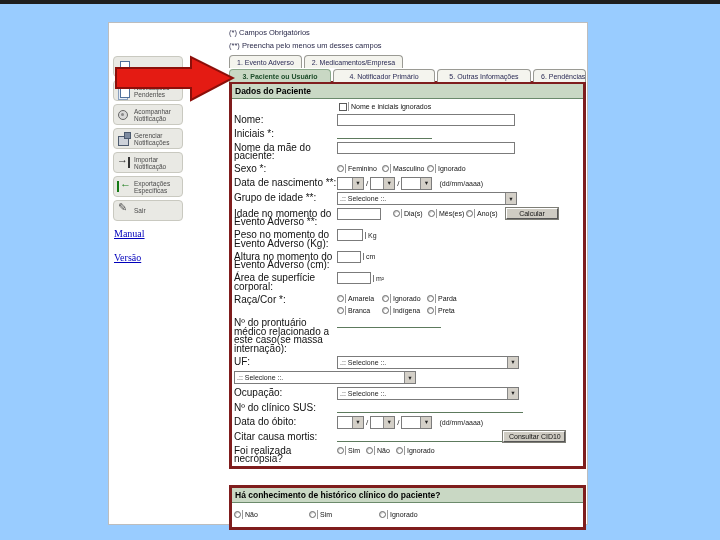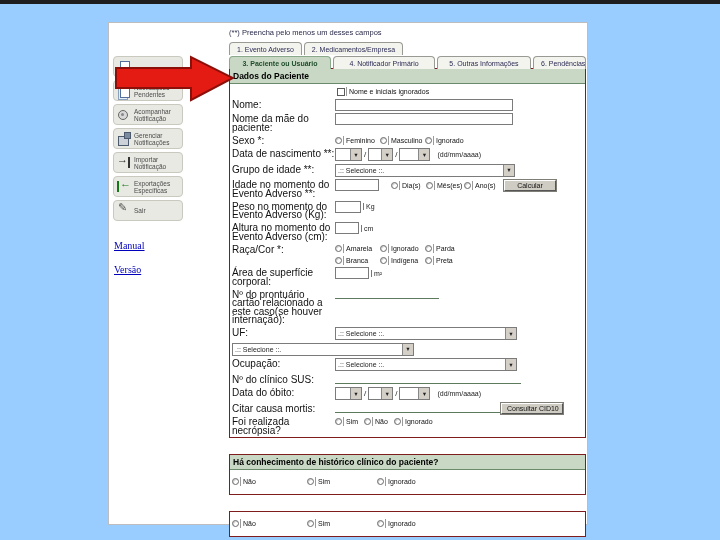--- a/index.html
+++ b/index.html
@@ -18,21 +18,21 @@
   }
 
   
   .sidebar { position:absolute; left:4px; top:33px; width:70px; }
   .sbtn {
     background:#e9e9e4; border:1px solid #c9c9c0; border-radius:4px;
     min-height:21px; margin-bottom:3px; display:flex; align-items:center;
     font-size:6.5px; color:#4a4a4a; line-height:7px; padding:2px 1px;
   }
   .sbtn .lbl { flex:1; }
-  .side-links { position:absolute; left:5px; top:217px; }
+  .side-links { position:absolute; left:5px; top:205px; }
   .side-links a {
     display:block; font-family:"Liberation Serif", serif; font-size:10px;
     color:#0000bb; text-decoration:underline; margin-bottom:13px; width:40px;
   }
 
   
   .ic { width:14px; height:14px; margin:0 3px 0 2px; position:relative; flex-shrink:0; }
   .ic-doc::before, .ic-pages::after {
     content:""; position:absolute; left:3px; top:1px; width:8px; height:11px;
     background:#fff; border:1px solid #51719c;
@@ -78,21 +78,21 @@
   .tab {
     border:1px solid #9a9a94; border-bottom:none; border-radius:4px 4px 0 0;
     background:#f4f4ee; color:#2a2a55; font-size:7px; padding:3px 7px 2px;
     white-space:nowrap; text-align:center;
   }
   .tabrow2 { margin-top:1px; margin-bottom:-1px; position:relative; z-index:2; }
   .tabrow2 .tab { flex:none; }
   .tab.active { background:#c9d8c4; color:#1e4d2a; border-color:#8aa88a; font-weight:bold; }
   .t3{width:102px;} .t4{width:102px;} .t5{width:94px;} .t6{width:53px;}
 
-  .mainbox { border:1px solid #7f1d1d; background:#fff; position:relative; z-index:1; }
+  .mainbox { border:3px solid #7f1d1d; background:#fff; position:relative; z-index:1; }
   .sect-h {
     background:#c9d8c4; border-bottom:1px solid #6b8a6b; color:#000;
     font-size:8.5px; font-weight:bold; padding:2px 3px;
   }
   .pad { padding:3px 3px 1px 2px; }
 
   .frow { display:flex; align-items:flex-start; margin-bottom:2.5px; }
   .flabel { width:103px; flex-shrink:0; font-size:10px; line-height:8.5px; color:#111; padding-top:2px; }
   .fctrl { flex:1; display:flex; align-items:center; min-height:11px; }
 
@@ -181,20 +181,21 @@
 
   <div class="arrow-wrap">
     <svg width="120" height="47" viewBox="0 0 120 47">
       <polygon points="1,13 76,13 76,2 118,23 76,45 76,33 1,33" fill="#e41b13" stroke="#8c0f0a" stroke-width="2"></polygon>
     </svg>
   </div>
 
   <div class="content">
 
     <div class="notes">
+      <div>(*) Campos Obrigatórios</div>
       <div>(**) Preencha pelo menos um desses campos</div>
     </div>
 
     <div class="tabrow">
       <div class="tab">1. Evento Adverso</div>
       <div class="tab">2. Medicamentos/Empresa</div>
     </div>
     <div class="tabrow tabrow2">
       <div class="tab active t3">3. Paciente ou Usuário</div>
       <div class="tab t4">4. Notificador Primário</div>
@@ -214,20 +215,26 @@
           </span>
         </div>
 
         <div class="frow">
           <span class="flabel">Nome:</span>
           <span class="fctrl">
               <input class="tinput w178" style="">
             </span>
         </div>
 
+        <div class="frow">
+          <span class="flabel">Iniciais *:</span>
+          <span class="fctrl">
+              <input class="uinput w95" style="border-top: none; border-right: none; border-left: none; border-image: initial; border-bottom: 1px solid rgb(93, 122, 93); background: transparent;">
+            </span>
+        </div>
 
         <div class="frow">
           <span class="flabel">Nome da mãe do paciente:</span>
           <span class="fctrl">
               <input class="tinput w178" style="">
             </span>
         </div>
 
         <div class="frow">
           <span class="flabel">Sexo *:</span>
@@ -314,20 +321,28 @@
         </div>
 
         <div class="frow">
           <span class="flabel">Altura no momento do Evento Adverso (cm):</span>
           <span class="fctrl">
             <input class="tinput w24" style="">
             <span class="unit">cm</span>
           </span>
         </div>
 
+
+        <div class="frow">
+          <span class="flabel">Área de superfície corporal:</span>
+          <span class="fctrl">
+            <input class="tinput w34" style="">
+            <span class="unit">m²</span>
+          </span>
+        </div>
 
         <div class="frow">
           <span class="flabel">Raça/Cor *:</span>
           <span class="fctrl">
             <span class="stack">
               <span style="display:flex;">
                 <span class="ropt w45">
                   <span class="rc"></span>
                     <span class="rsep"></span>
                   <span class="rlabel">Amarela</span>
@@ -358,29 +373,21 @@
                   <span class="rc"></span>
                     <span class="rsep"></span>
                   <span class="rlabel">Preta</span>
                 </span>
               </span>
             </span>
           </span>
         </div>
 
         <div class="frow">
-          <span class="flabel">Área de superfície corporal:</span>
-          <span class="fctrl">
-            <input class="tinput w34" style="">
-            <span class="unit">m²</span>
-          </span>
-        </div>
-
-        <div class="frow">
-          <span class="flabel">Nº do prontuário cartão relacionado a este caso(se houver internação):</span>
+          <span class="flabel">Nº do prontuário médico relacionado a este caso(se massa internação):</span>
           <span class="fctrl">
               <input class="uinput w104" style="border-top: none; border-right: none; border-left: none; border-image: initial; border-bottom: 1px solid rgb(93, 122, 93); background: transparent;">
             </span>
         </div>
 
         <div class="frow">
           <span class="flabel">UF:</span>
           <span class="fctrl">
             <span class="sel selw182">
               <span class="txt">.:: Selecione ::.</span>

